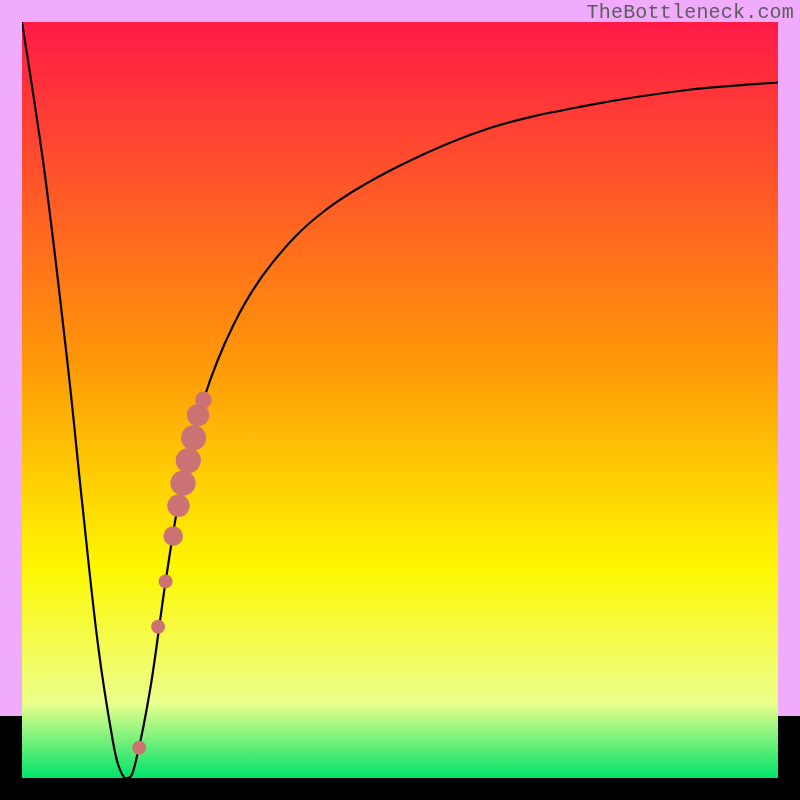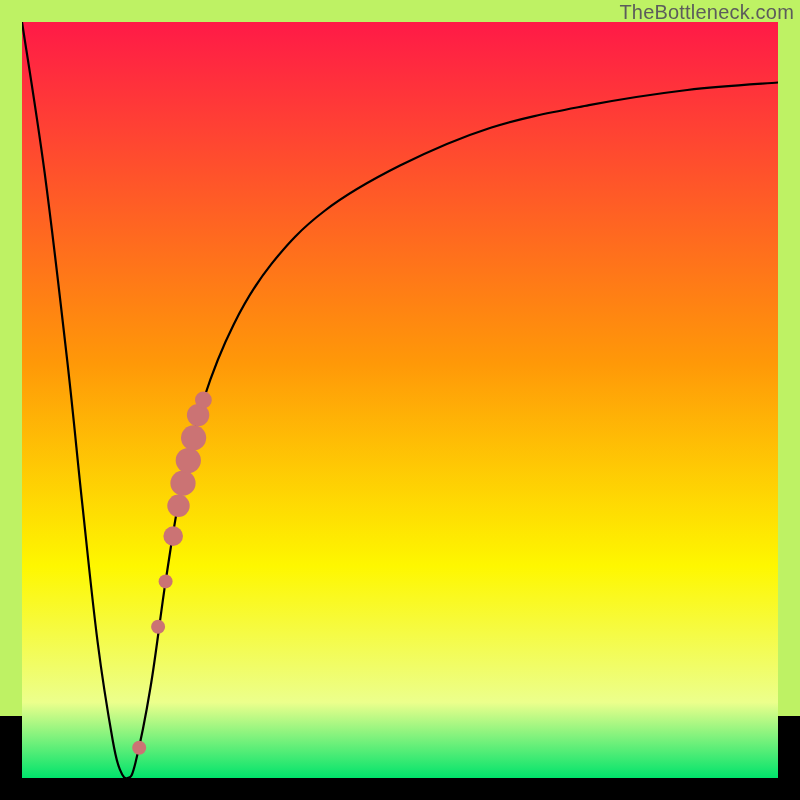--- a/index.html
+++ b/index.html
@@ -8,21 +8,22 @@
     width: 800px;
     height: 800px;
     overflow: hidden;
     background: #000;
     font-family: Arial, Helvetica, sans-serif;
   }
   .frame {
     position: relative;
     width: 800px;
     height: 716px;
-    background: #bef264;
+    background: #f0abfc;
+    font-family: Liberation Mono, monospace;
   }
   .plot {
     position: absolute;
     left: 22px;
     top: 22px;
     width: 756px;
     height: 756px;
     overflow: hidden;
   }
   .watermark {

